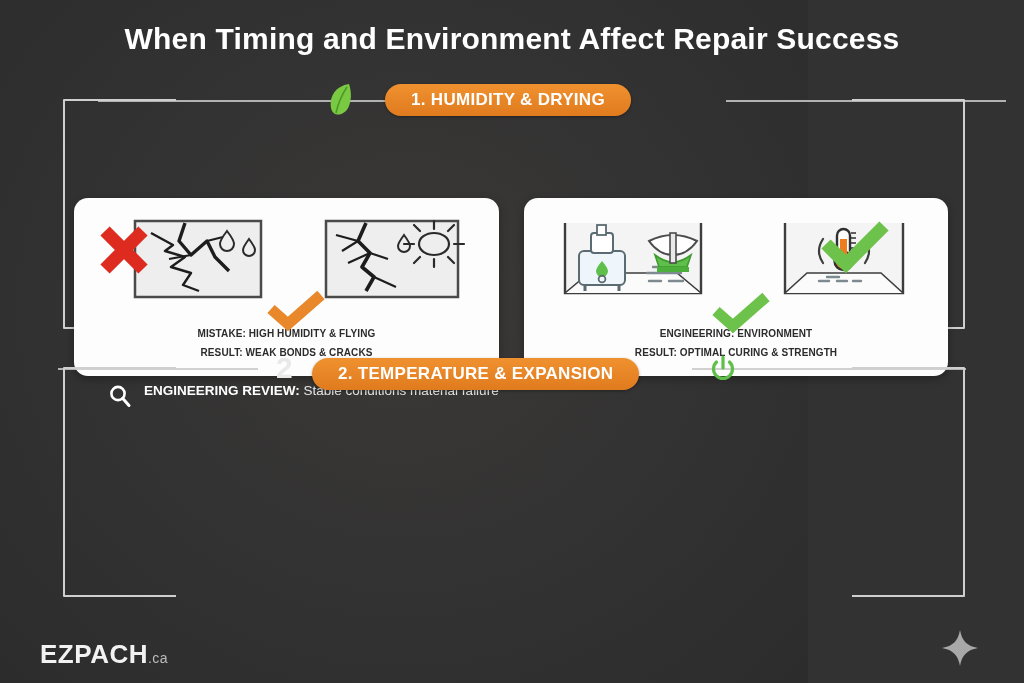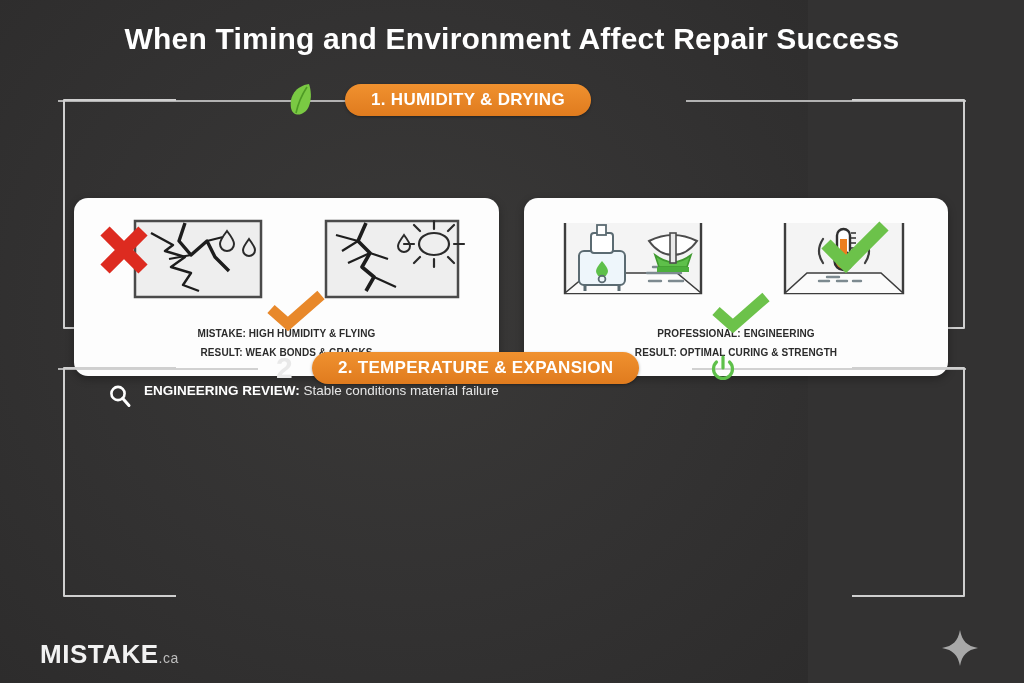--- a/index.html
+++ b/index.html
@@ -17,21 +17,21 @@
   
   .title{
     position:absolute; top:22px; left:0; width:1024px;
     text-align:center;
     font-size:30px; font-weight:bold; color:#ffffff;
     letter-spacing:.2px;
   }
 
   
   .section{ position:absolute; left:0; width:1024px; }
-  .sec1{ top:84px; }
+  .sec1{ top:84px;padding-left:40px; }
   .sec2{ top:352px; }
 
   .band{
     position:relative; height:34px;
   }
   .band .rule{
     position:absolute; top:16px; height:2px; background:#c9c9c9; opacity:.85;
   }
   .rule-l{ left:58px; right:auto; width:290px; }
   .rule-r{ left:686px; width:280px; }
@@ -41,21 +41,21 @@
   .pill{
     position:absolute; top:0; height:32px; line-height:32px;
     background:linear-gradient(180deg,#f0912f 0%,#e07b1e 100%);
     border-radius:17px;
     color:#ffffff; font-size:17px; font-weight:bold;
     padding:0 26px; white-space:nowrap;
     box-shadow:0 1px 3px rgba(0,0,0,.35);
     letter-spacing:.3px;
   }
   .pill1{ left:345px; }
-  .pill2{ left:312px; }
+  .pill2{ left:312px;margin-top:6px; }
 
   .leaf{ position:absolute; left:287px; top:-4px; width:28px; height:40px; }
   .power{ position:absolute; left:708px; top:2px; width:30px; height:30px; }
   .bignum{
     position:absolute; left:276px; top:-1px;
     font-size:30px; font-weight:bold; color:#e9e9e9;
   }
 
   
   .card{
@@ -221,21 +221,21 @@
         </svg>
       </div>
 
       <div class="bigcheck" style="left:188px; top:96px;">
         <svg width="58" height="38" viewBox="0 0 58 38">
           <path d="M4 17 L21 32 L54 3" fill="none" stroke="#6cc24a" stroke-width="11" stroke-linecap="butt" stroke-linejoin="miter"></path>
         </svg>
       </div>
 
       <div class="cardtext">
-        <div>PROFESSIONAL: ENGINEERING</div>
+        <div>ENGINEERING: ENVIRONMENT</div>
         <div>RESULT: OPTIMAL CURING &amp; STRENGTH</div>
       </div>
     </div>
 
     <div class="caption cap-tl">
       <span class="mag">
         <svg width="24" height="24" viewBox="0 0 24 24">
           <circle cx="10" cy="9.5" r="6.6" fill="none" stroke="#ffffff" stroke-width="2.6"></circle>
           <path d="M14.8 14.4 L21 21.5" stroke="#ffffff" stroke-width="3" stroke-linecap="round"></path>
         </svg>
@@ -266,21 +266,21 @@
     </div>
 
     <svg style="position:absolute;left:56px;top:10px;" width="916" height="240">
       <path d="M120 6 L8 6 L8 234 L120 234" fill="none" stroke="#cfcfcf" stroke-width="2" stroke-linejoin="round"></path>
       <path d="M796 6 L908 6 L908 234 L796 234" fill="none" stroke="#cfcfcf" stroke-width="2" stroke-linejoin="round"></path>
     </svg>
 
   </div>
 
   <div class="logo">
-    <span>MISTAKE</span><span class="dom">.ca</span>
+    <span>EZPACH</span><span class="dom">.ca</span>
   </div>
 
   <span class="sparkle">
     <svg width="40" height="40" viewBox="0 0 40 40">
       <path d="M20 2 C22 13 27 18 38 20 C27 22 22 27 20 38 C18 27 13 22 2 20 C13 18 18 13 20 2 Z" fill="#a8a8a8"></path>
     </svg>
   </span>
 
 </div>
 

